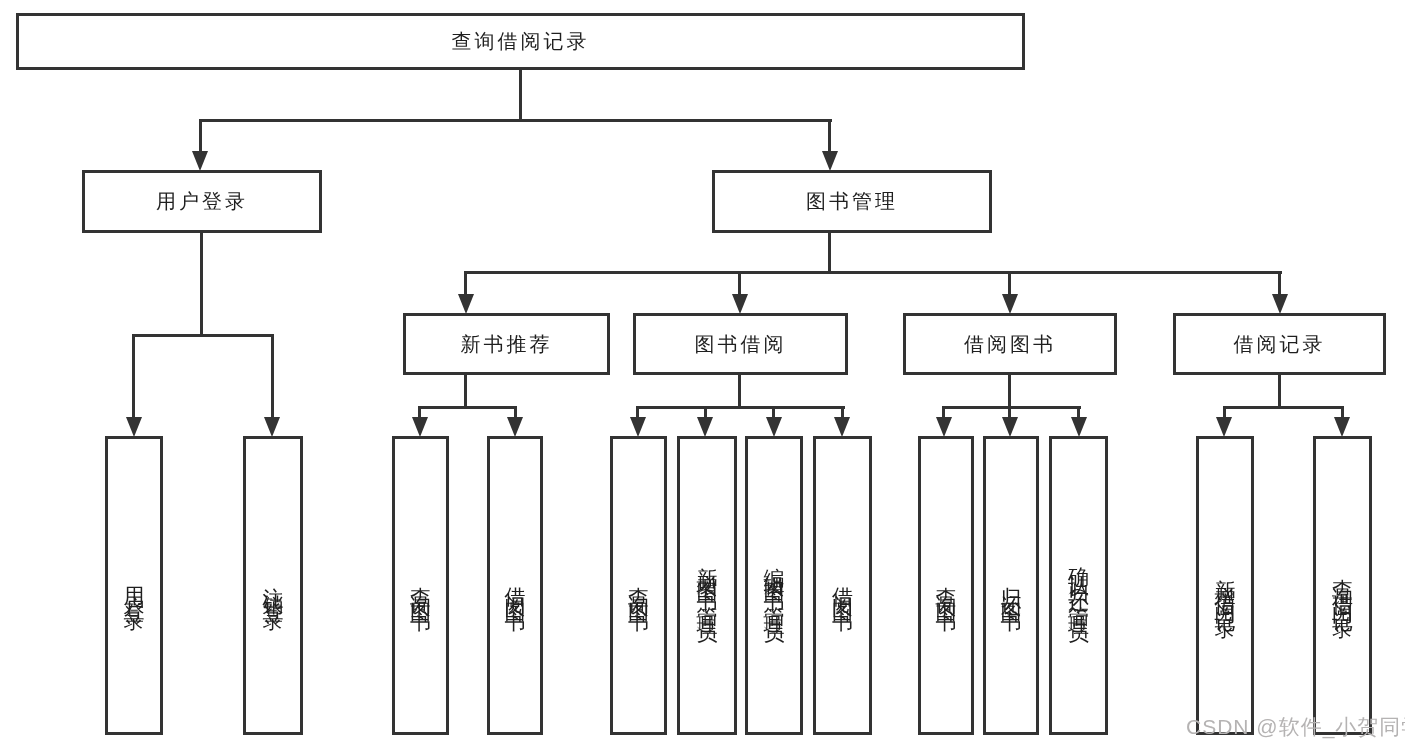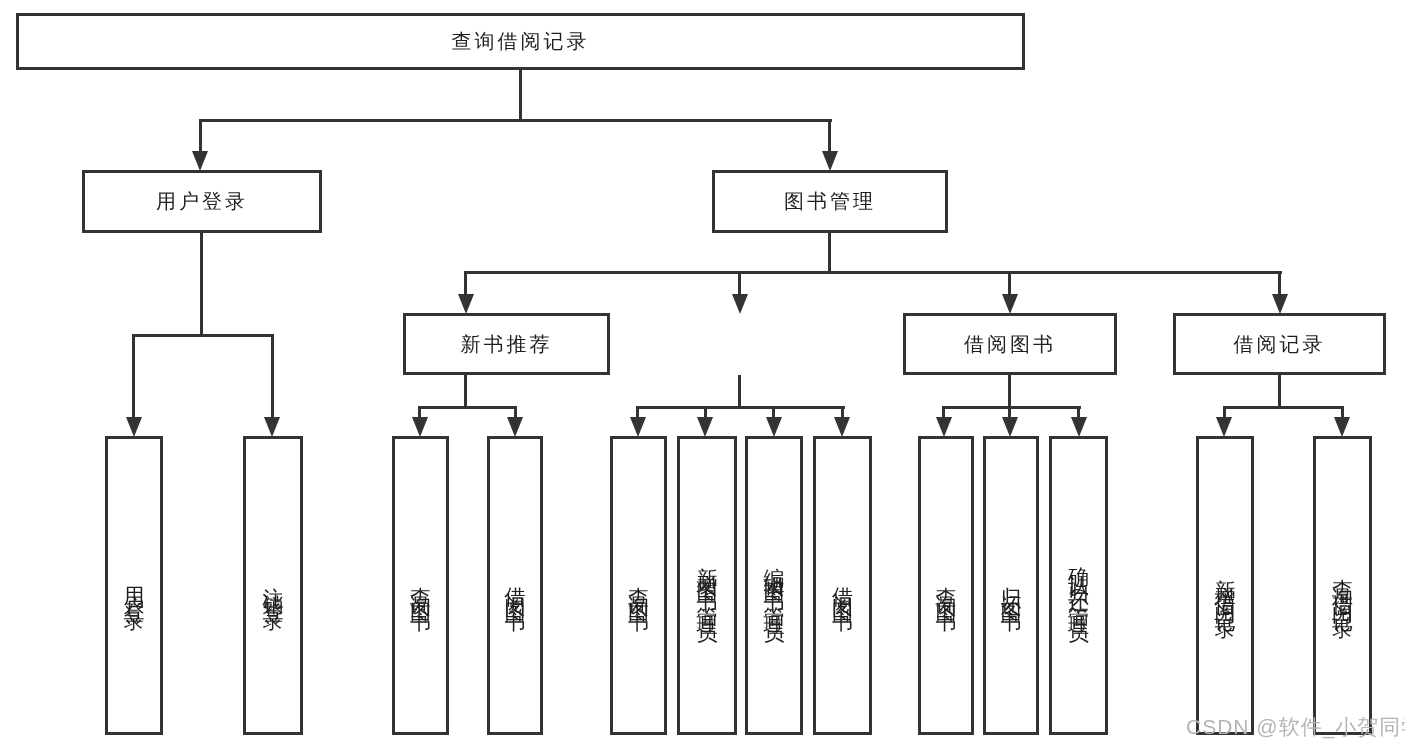--- a/index.html
+++ b/index.html
@@ -49,41 +49,42 @@
   <div class="box" style="left:16px;top:13px;width:1009px;height:57px;">查询借阅记录</div>
 
   <div class="line" style="left:519px;top:69px;width:3px;height:53px;"></div>
   <div class="line" style="left:199px;top:119px;width:633px;height:3px;"></div>
   <div class="line" style="left:199px;top:119px;width:3px;height:34px;"></div>
   <div class="line" style="left:828px;top:119px;width:3px;height:34px;"></div>
   <div class="arrow" style="left:192px;top:151px;"></div>
   <div class="arrow" style="left:822px;top:151px;"></div>
 
   <div class="box" style="left:82px;top:170px;width:240px;height:63px;">用户登录</div>
-  <div class="box" style="left:712px;top:170px;width:236px;height:63px;">图书管理</div>
+  <div class="box" style="left:712px;top:170px;width:280px;height:63px;">图书管理</div>
 
   <div class="line" style="left:200px;top:233px;width:3px;height:104px;"></div>
   <div class="line" style="left:132px;top:334px;width:142px;height:3px;"></div>
   <div class="line" style="left:132px;top:334px;width:3px;height:86px;"></div>
   <div class="line" style="left:271px;top:334px;width:3px;height:86px;"></div>
   <div class="arrow" style="left:126px;top:417px;"></div>
   <div class="arrow" style="left:264px;top:417px;"></div>
 
   <div class="line" style="left:828px;top:233px;width:3px;height:41px;"></div>
   <div class="line" style="left:464px;top:271px;width:818px;height:3px;"></div>
   <div class="line" style="left:464px;top:271px;width:3px;height:25px;"></div>
   <div class="line" style="left:738px;top:271px;width:3px;height:25px;"></div>
   <div class="line" style="left:1008px;top:271px;width:3px;height:25px;"></div>
   <div class="line" style="left:1278px;top:271px;width:3px;height:25px;"></div>
   <div class="arrow" style="left:458px;top:294px;"></div>
   <div class="arrow" style="left:732px;top:294px;"></div>
   <div class="arrow" style="left:1002px;top:294px;"></div>
   <div class="arrow" style="left:1272px;top:294px;"></div>
 
   <div class="box" style="left:363px;top:313px;width:207px;height:62px;margin-left:40px;">新书推荐</div>
+  <div class="box" style="left:633px;top:313px;width:215px;height:62px;">图书借阅</div>
   <div class="box" style="left:903px;top:313px;width:214px;height:62px;">借阅图书</div>
   <div class="box" style="left:1173px;top:313px;width:213px;height:62px;">借阅记录</div>
 
   <div class="line" style="left:464px;top:375px;width:3px;height:34px;"></div>
   <div class="line" style="left:418px;top:406px;width:99px;height:3px;"></div>
   <div class="line" style="left:418px;top:406px;width:3px;height:13px;"></div>
   <div class="line" style="left:514px;top:406px;width:3px;height:13px;"></div>
   <div class="arrow" style="left:412px;top:417px;"></div>
   <div class="arrow" style="left:507px;top:417px;"></div>
 

